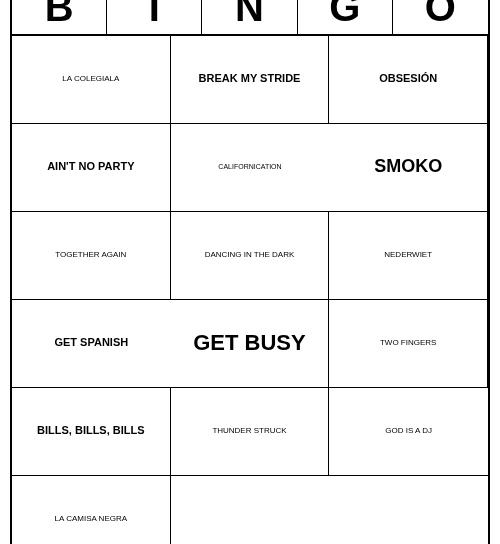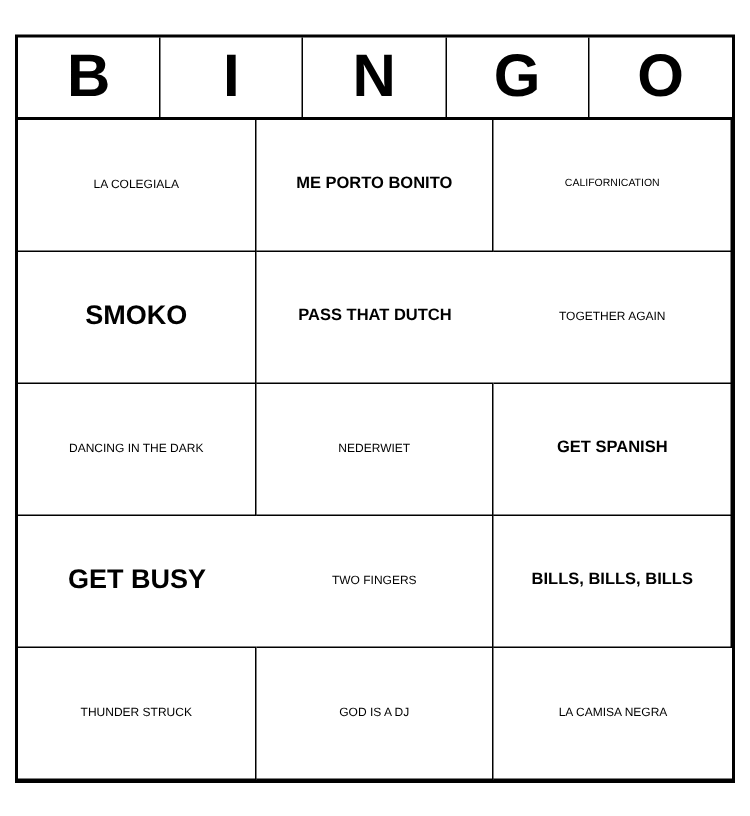--- a/index.html
+++ b/index.html
@@ -74,42 +74,43 @@
     .bingo-cell.small-text {
       font-size: 8px;
       font-weight: normal;
     }
 
     .bingo-cell.large-text {
       font-size: 18px;
     }
 
     .bingo-cell.xlarge-text {
-      font-size: 18px;
+      font-size: 22px;
     }
   </style>
 </head>
 <body>
 
 <div class="bingo-card">
   <div class="bingo-header">
     <div class="bingo-header-cell">B</div>
     <div class="bingo-header-cell">I</div>
     <div class="bingo-header-cell">N</div>
     <div class="bingo-header-cell">G</div>
     <div class="bingo-header-cell">O</div>
   </div>
   <div class="bingo-grid">
 
     <div class="bingo-cell small-text">LA COLEGIALA</div>
-    <div class="bingo-cell">ME PORTO BONITO</div>
+    <div class="bingo-cell">BREAK MY STRIDE</div>
+    <div class="bingo-cell">OBSESIÓN</div>
+    <div class="bingo-cell">AIN'T NO PARTY</div>
 
     <div class="bingo-cell" style="font-size:7px;font-weight:normal;">CALIFORNICATION</div>
     <div class="bingo-cell large-text">SMOKO</div>
-    <div class="bingo-cell">PASS THAT DUTCH</div>
     <div class="bingo-cell small-text">TOGETHER AGAIN</div>
 
     <div class="bingo-cell small-text">DANCING IN THE DARK</div>
     <div class="bingo-cell small-text">NEDERWIET</div>
     <div class="bingo-cell">GET SPANISH</div>
 
     <div class="bingo-cell xlarge-text">GET BUSY</div>
     <div class="bingo-cell small-text">TWO FINGERS</div>
     <div class="bingo-cell">BILLS, BILLS, BILLS</div>
 

